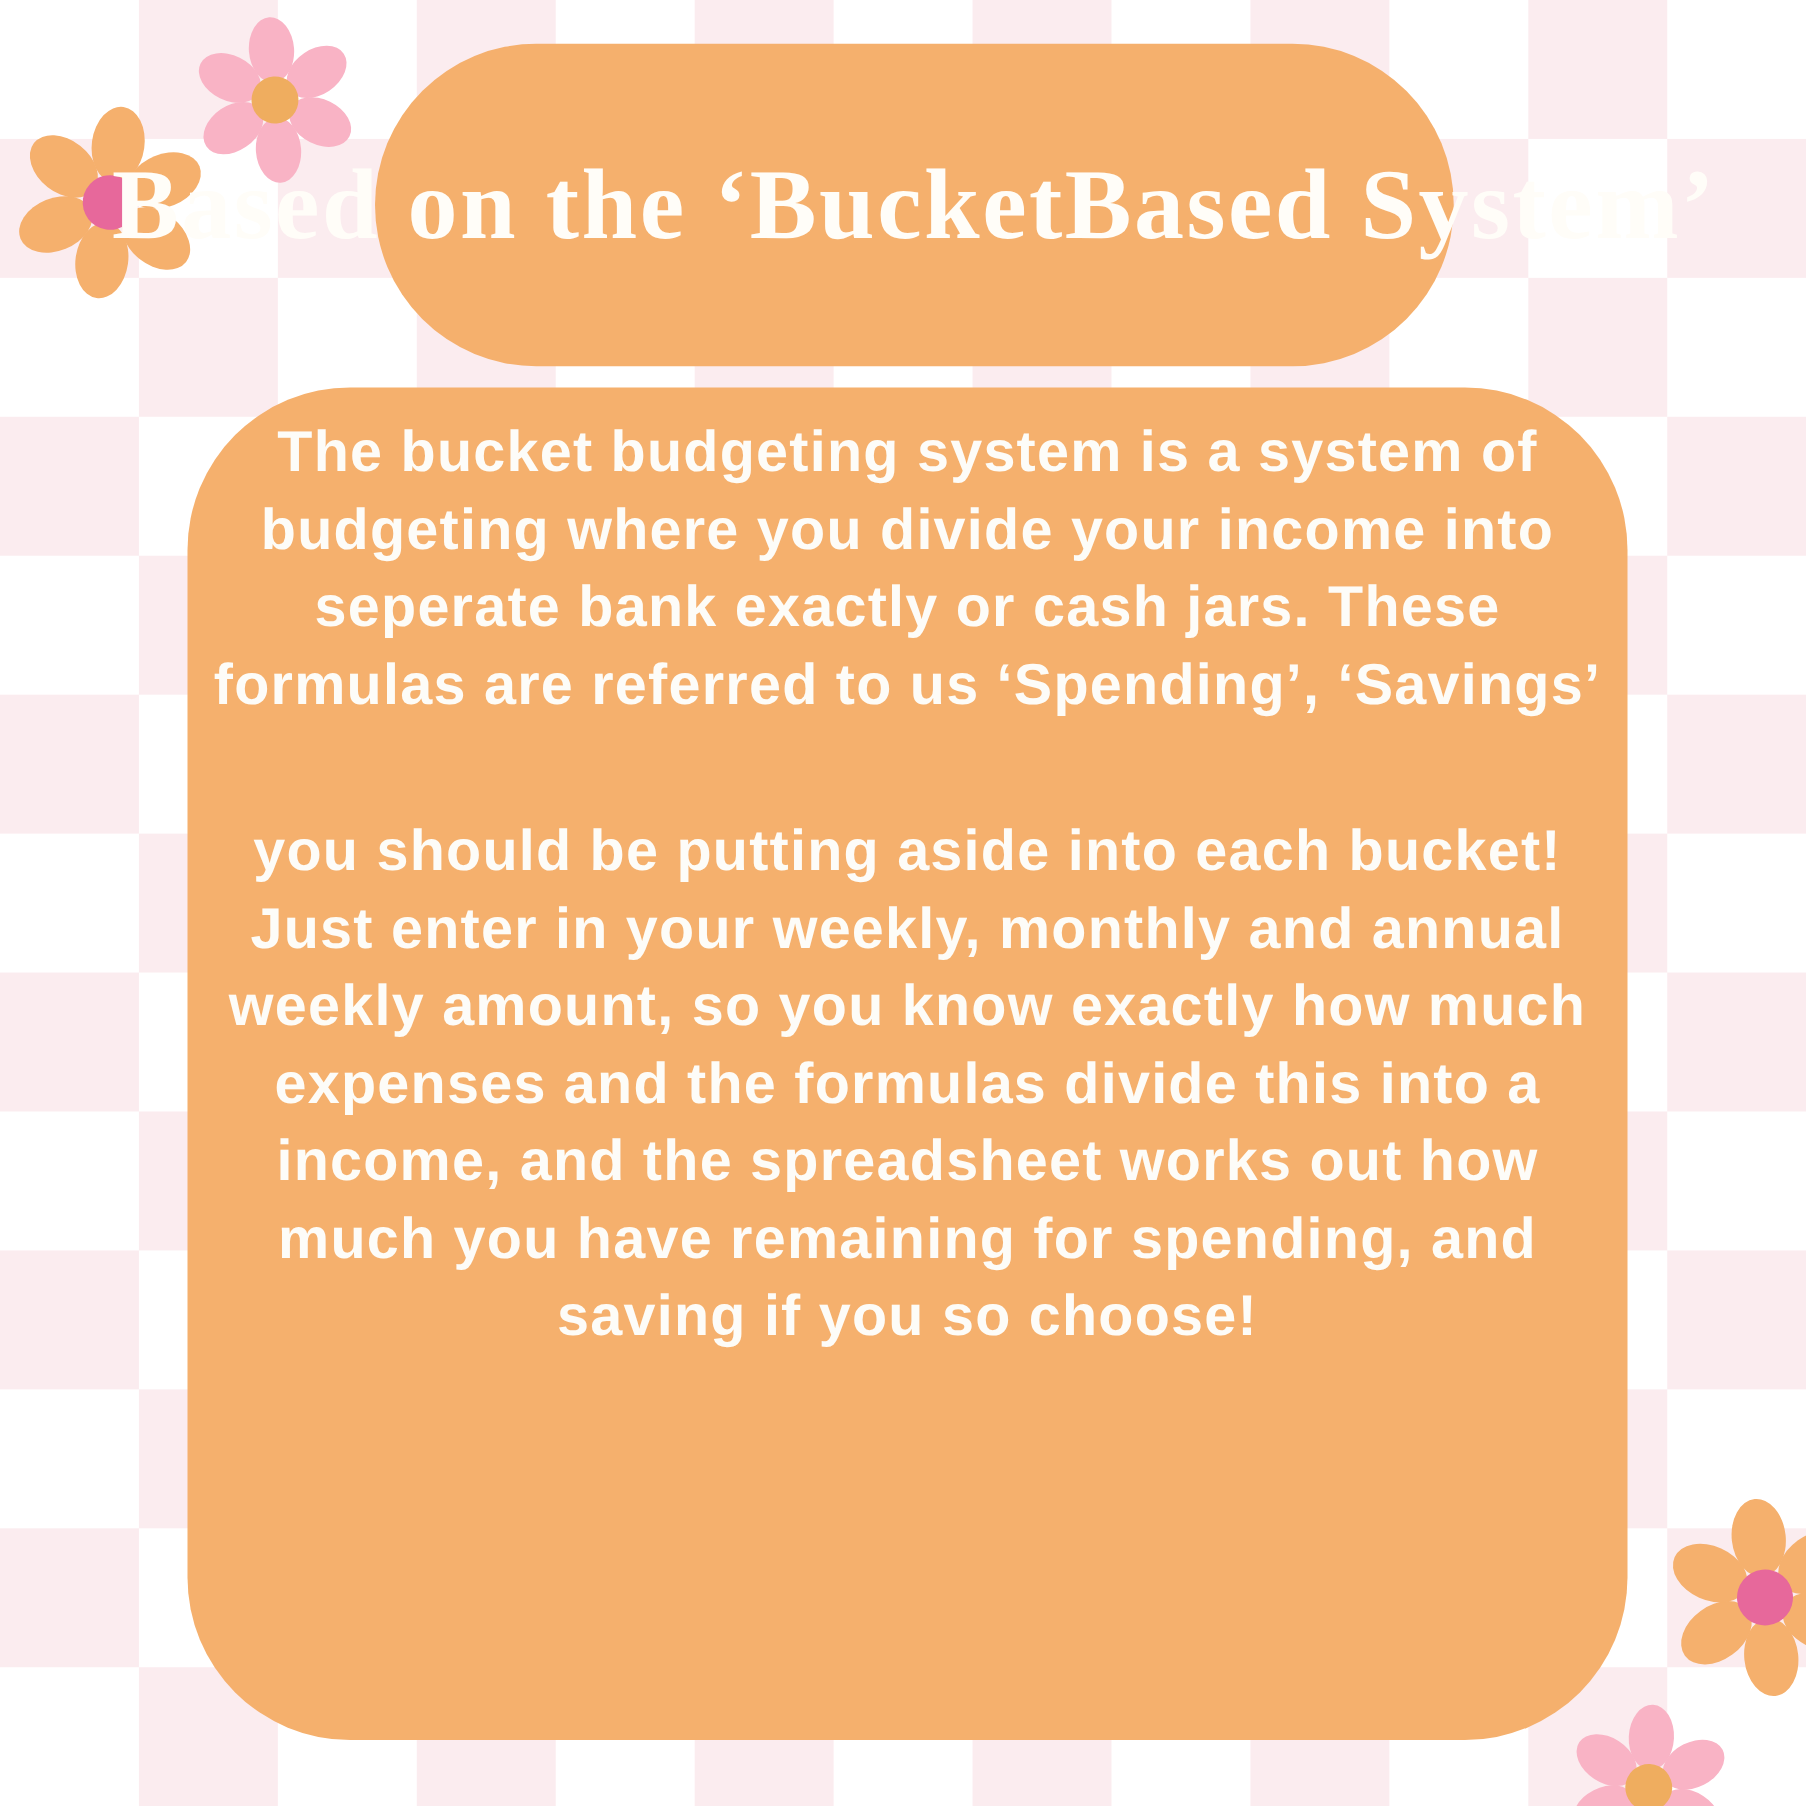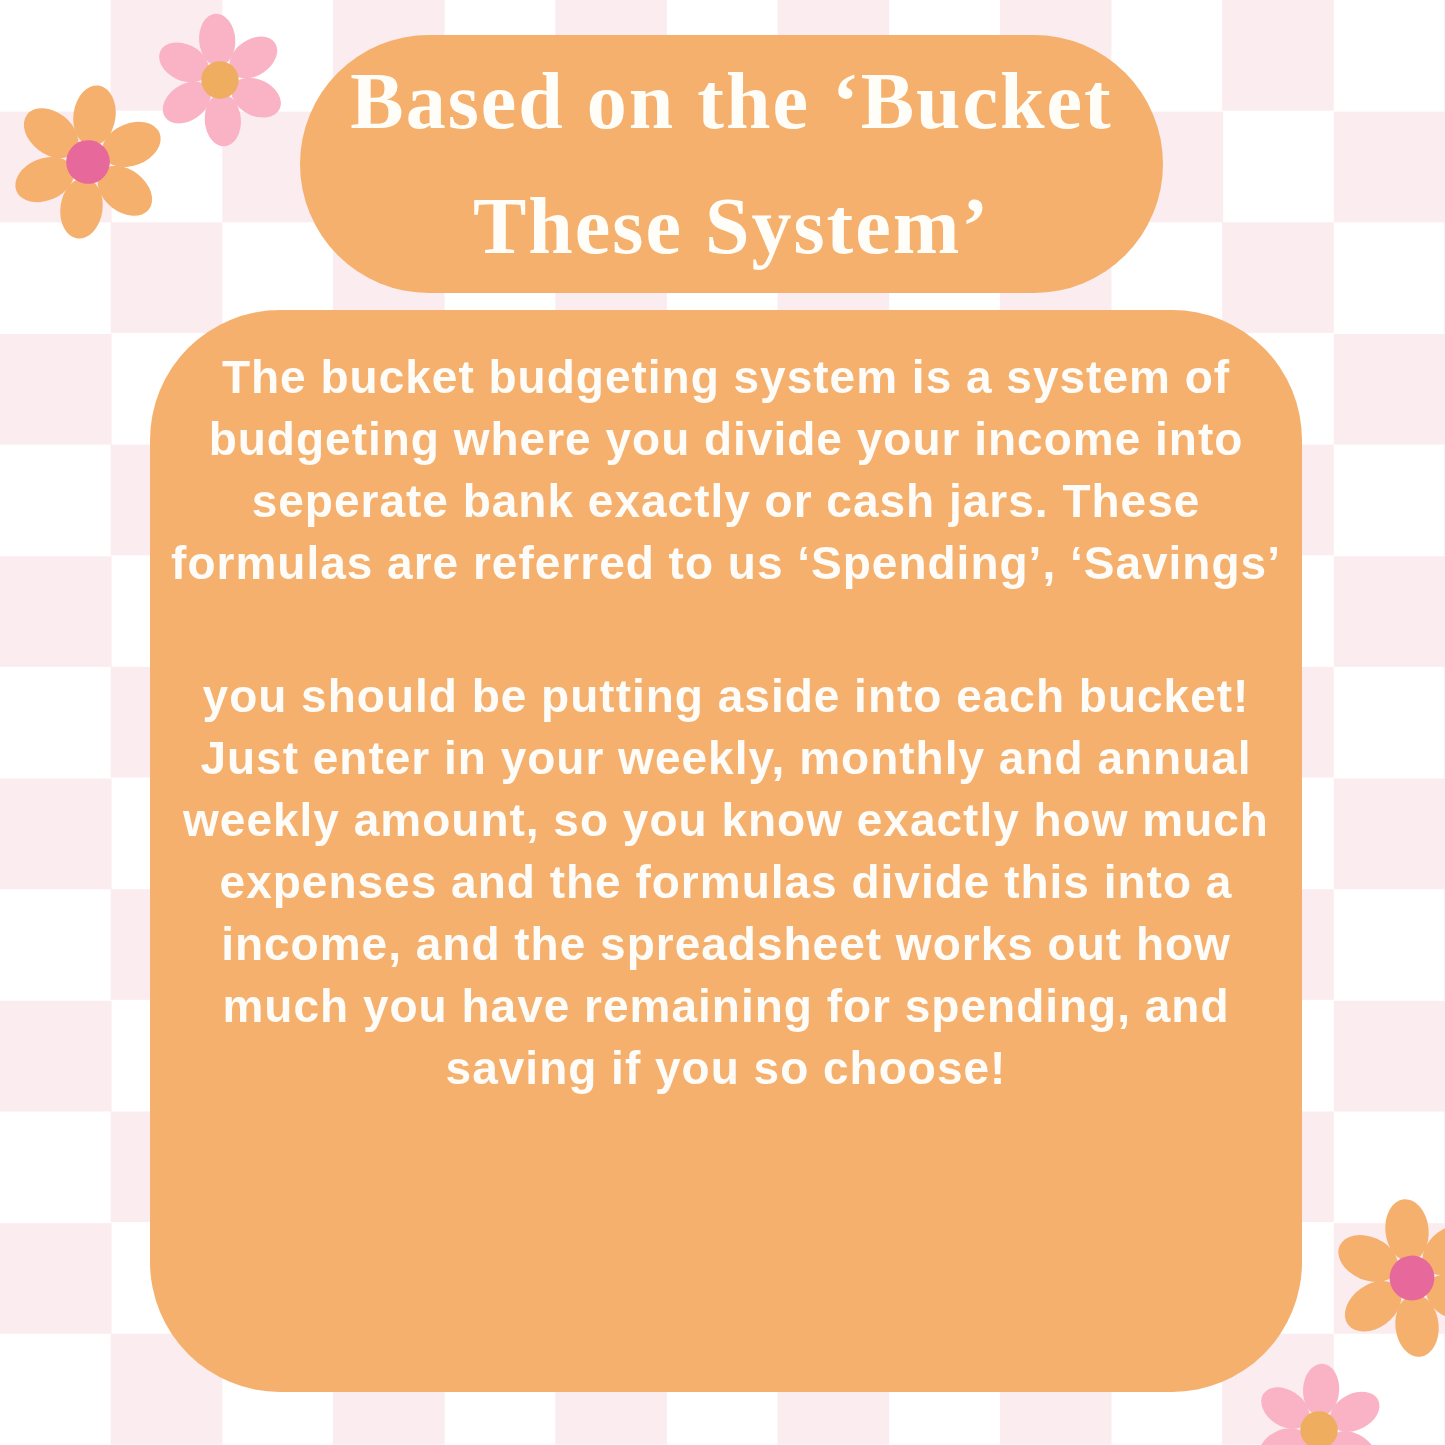--- a/index.html
+++ b/index.html
@@ -25,21 +25,21 @@
   .flower-bottom-right { left: 1332px; top: 1198px; width: 160px; height: 160px; transform: rotate(-6deg); }
   .flower-bottom-edge  { left: 1252px; top: 1363px; width: 134px; height: 134px; transform: rotate(3deg); }
 
   
   .pill {
     position: absolute;
     left: 300px; top: 35px;
     width: 863px; height: 258px;
     background: #f5b06d;
     border-radius: 130px;
-    display: flex; flex-direction: column;
+    display: flex; 
     align-items: center; justify-content: center;
   }
   .title-line {
     font-family: "Liberation Serif", serif;
     font-weight: 700;
     font-size: 80px;
     line-height: 125px;
     letter-spacing: 2px;
     color: #fffdf8;
     white-space: nowrap;
@@ -47,21 +47,21 @@
   }
 
   
   .card {
     position: absolute;
     left: 150px; top: 310px;
     width: 1152px; height: 1082px;
     background: #f5b06d;
     border-radius: 130px;
     box-sizing: border-box;
-    padding-top: 36px;
+    padding-top: 20px;
     text-align: center;
   }
   .para { margin: 0; }
   .para-2 { margin-top: 71px; }
   .bline {
     font-weight: 700;
     font-size: 46px;
     line-height: 62px;
     letter-spacing: 1px;
     color: #fdfcf8;
@@ -109,21 +109,21 @@
 
   <div class="flower flower-bottom-edge">
     <svg viewBox="-100 -100 200 200">
       <use href="#petals6" fill="#f9b3c5"></use>
       <circle r="28" fill="#efad5f"></circle>
     </svg>
   </div>
 
   <div class="pill">
     <div class="title-line">Based on the ‘Bucket</div>
-    <div class="title-line">These System’</div>
+    <div class="title-line">Based System’</div>
   </div>
 
   <div class="card">
     <div class="para para-1">
       <div class="bline">The bucket budgeting system is a system of</div>
       <div class="bline">budgeting where you divide your income into</div>
       <div class="bline">seperate bank exactly or cash jars. These</div>
       <div class="bline">formulas are referred to us ‘Spending’, ‘Savings’</div>
     </div>
     <div class="para para-2">

